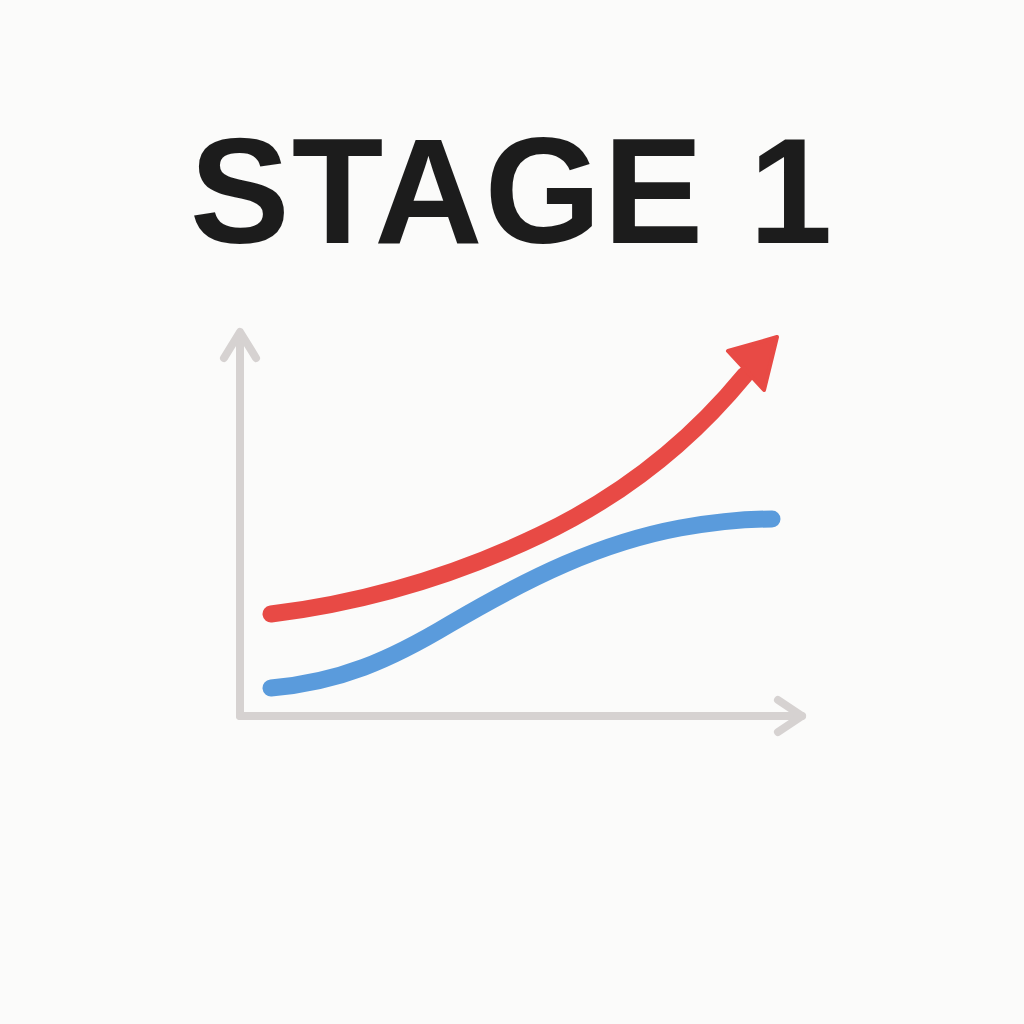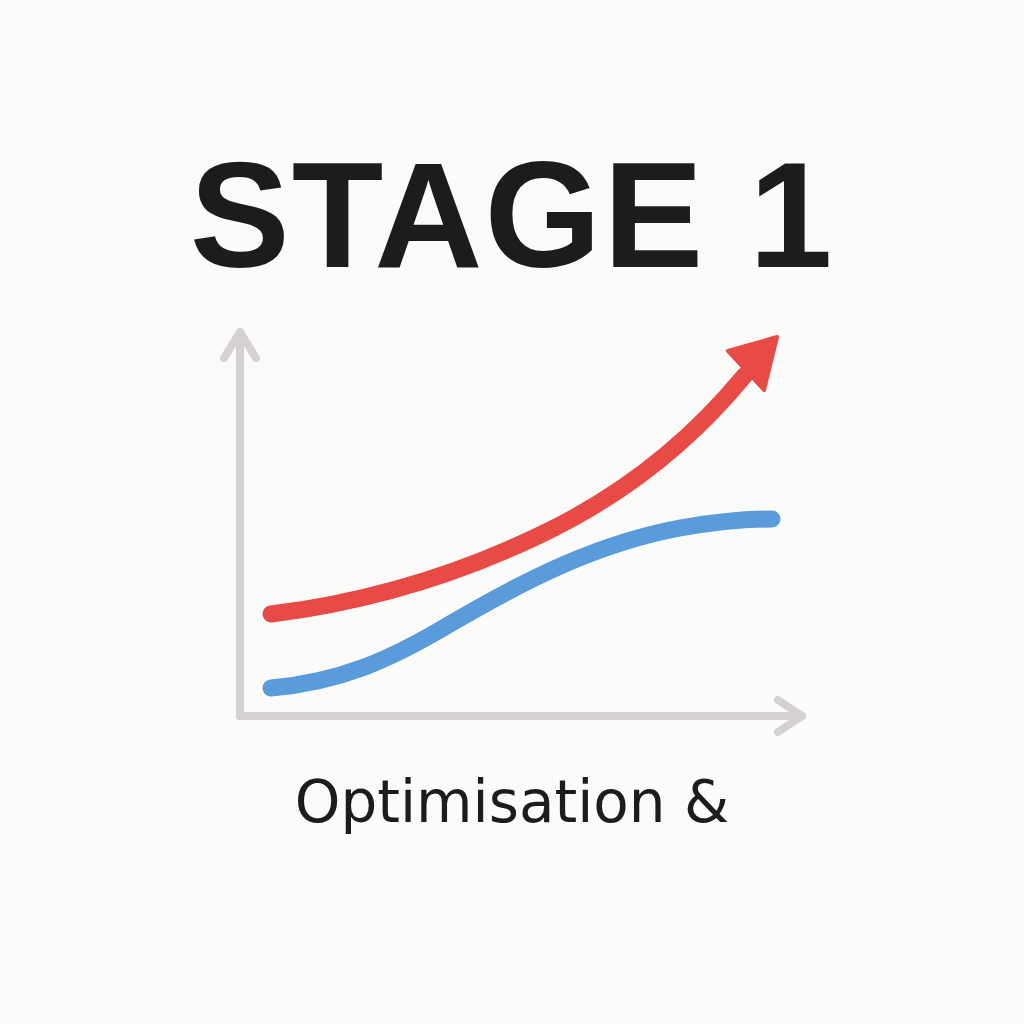--- a/index.html
+++ b/index.html
@@ -1,17 +1,17 @@
 <!DOCTYPE html>
 <html><head>
 <meta charset="utf-8">
 <style>
   html, body { margin:0; padding:0; }
   body { width:1024px; height:1024px; background:#fbfbfa; position:relative; overflow:hidden; font-family:"Liberation Sans", sans-serif; }
-  .title { position:absolute; left:0; top:140px; width:1024px; text-align:center; font-size:150px; font-weight:bold; color:#1c1c1c; letter-spacing:2px; line-height:1; font-family:"Liberation Sans", sans-serif; }
+  .title { position:absolute; left:0; top:116px; width:1024px; text-align:center; font-size:150px; font-weight:bold; color:#1c1c1c; letter-spacing:2px; line-height:1; font-family:"Liberation Sans", sans-serif; }
   .chart { position:absolute; left:0; top:0; width:1024px; height:1024px; }
   .subtitle { position:absolute; left:0; top:770px; width:1024px; text-align:center; font-size:58px; color:#1c1c1c; line-height:64px; font-family:"DejaVu Sans", sans-serif; }
 </style>
 </head>
 <body>
 
 <div class="title">STAGE 1</div>
 
 <svg class="chart" viewBox="0 0 1024 1024" xmlns="http://www.w3.org/2000/svg">
 
@@ -22,14 +22,13 @@
     <polyline points="778,700 802,716 778,732"></polyline>
   </g>
 
   <path d="M271,688 C340,682 390,660 450,624 C530,577 600,543 680,528 C720,521 750,519 772,519" stroke="#5a9bdc" stroke-width="17" fill="none" stroke-linecap="round"></path>
 
   <path d="M271,614 C360,603 450,578 540,535 C620,497 690,442 745,375" stroke="#e84a45" stroke-width="17" fill="none" stroke-linecap="round"></path>
   <polygon points="728,351 777,337 764,390" fill="#e84a45" stroke="#e84a45" stroke-width="4" stroke-linejoin="round"></polygon>
 </svg>
 
 <div class="subtitle">
-  <div>Optimisation &amp;</div>
 </div>
 
 </body></html>

